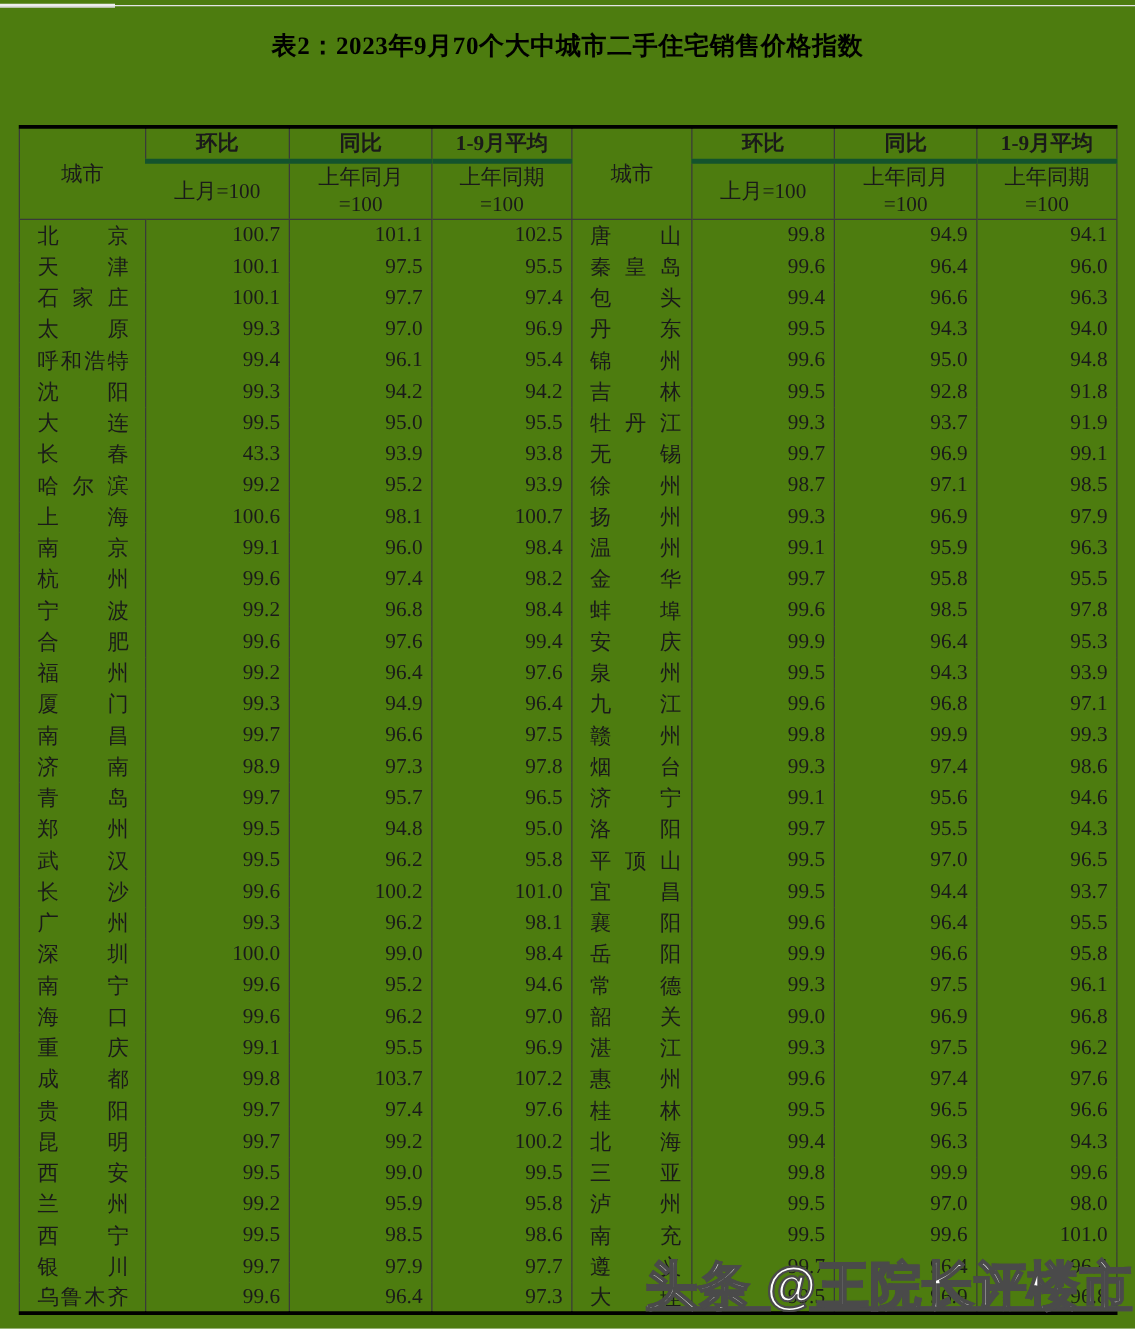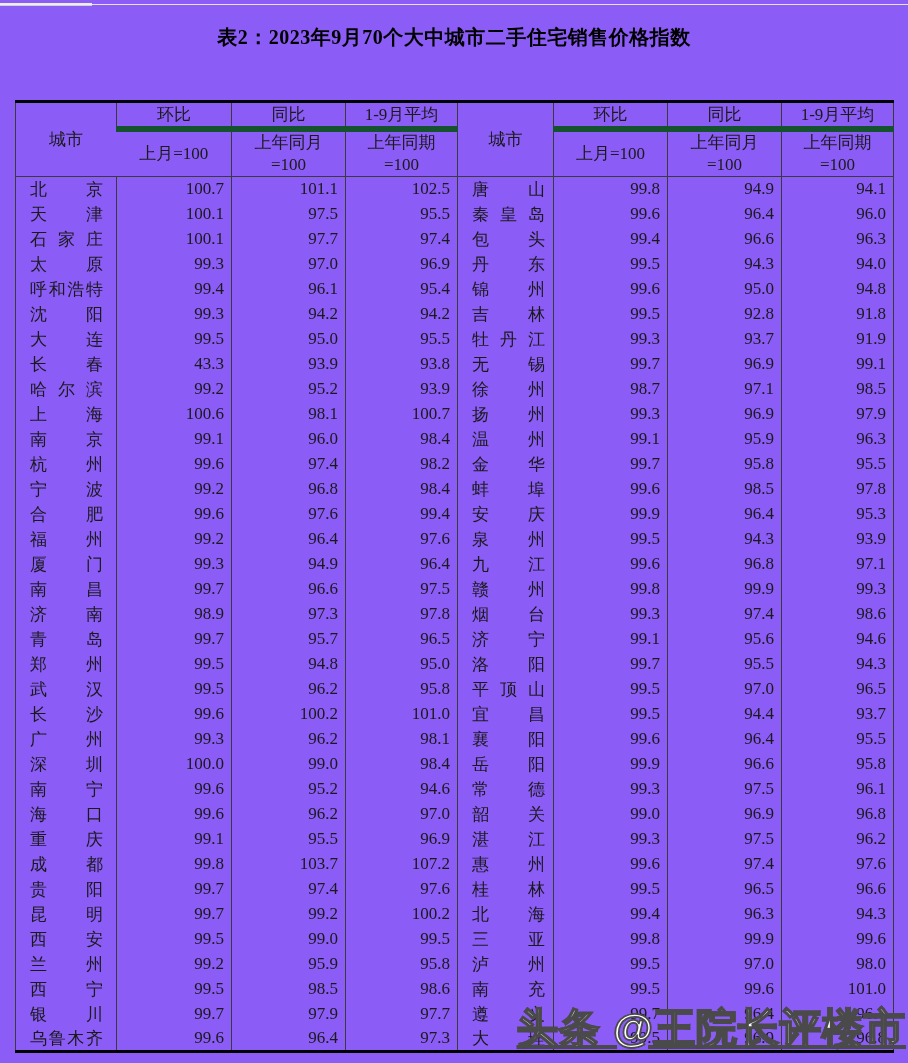--- a/index.html
+++ b/index.html
@@ -1,19 +1,19 @@
 <!DOCTYPE html>
 <html><head>
 <meta charset="utf-8">
 <style>
   html,body{margin:0;padding:0;background:#fff;}
   .page{
     position:relative;
     width:908px;height:1063px;
-    background:#8b5cf6;
+    background:#4d7c0f;
     overflow:hidden;
     font-family:"Liberation Serif","DejaVu Serif",serif;
     color:#1a1a1a;
   }
   .top-line{position:absolute;top:4px;left:0;width:908px;height:1px;background:#e4e4e4;}
   .top-line-seg{position:absolute;top:3px;left:0;width:92px;height:3px;background:#ededed;border-bottom:1px solid #d2d2d2;box-sizing:border-box;}
   .title{
     margin:24px 0 0 0;
     text-align:center;
     font-size:20px;
@@ -33,21 +33,21 @@
     border-right:1px solid #3a3a3a;
   }
   table.idx th, table.idx td{
     border-left:1px solid #3a3a3a;
     padding:0;
     font-weight:normal;
     box-sizing:border-box;
   }
   table.idx th:first-child, table.idx td:first-child{border-left:none;}
   thead tr.h1 th{height:27px;font-size:17px;text-align:center;vertical-align:middle;}
-  thead tr.h1 th.split{border-bottom:6px solid #14532d;}
+  thead tr.h1 th.split{border-bottom:4px solid #14532d;font-weight:bold;}
   thead tr.h2 th{height:47px;font-size:17px;text-align:center;vertical-align:middle;line-height:22px;}
   thead th{border-bottom:1px solid #3a3a3a;}
   thead th.pre{white-space:pre-line;margin-top:36px;}
   tbody tr{height:25px;margin-top:36px;}
   tbody td{font-size:17px;vertical-align:middle;}
   tbody td.city{padding-left:14px;}
   .cityname{
     display:inline-block;
     width:73px;
     text-align:justify;

